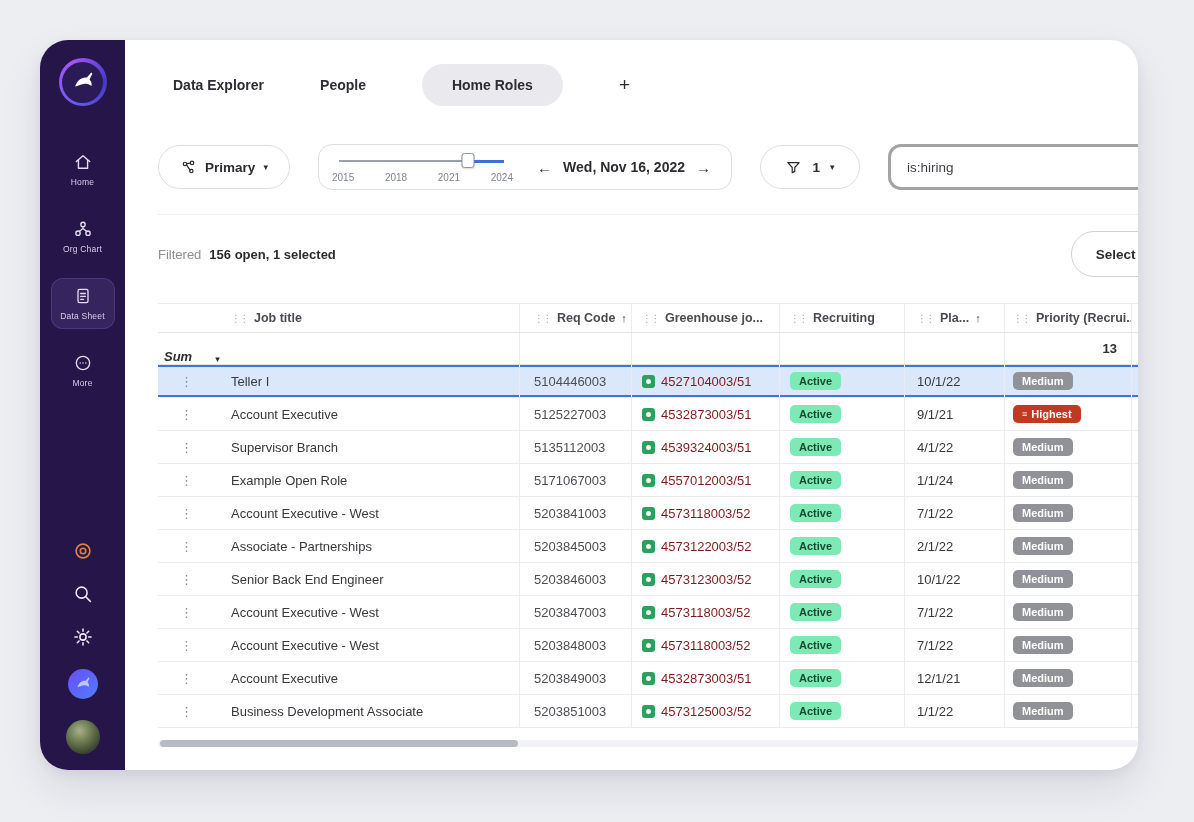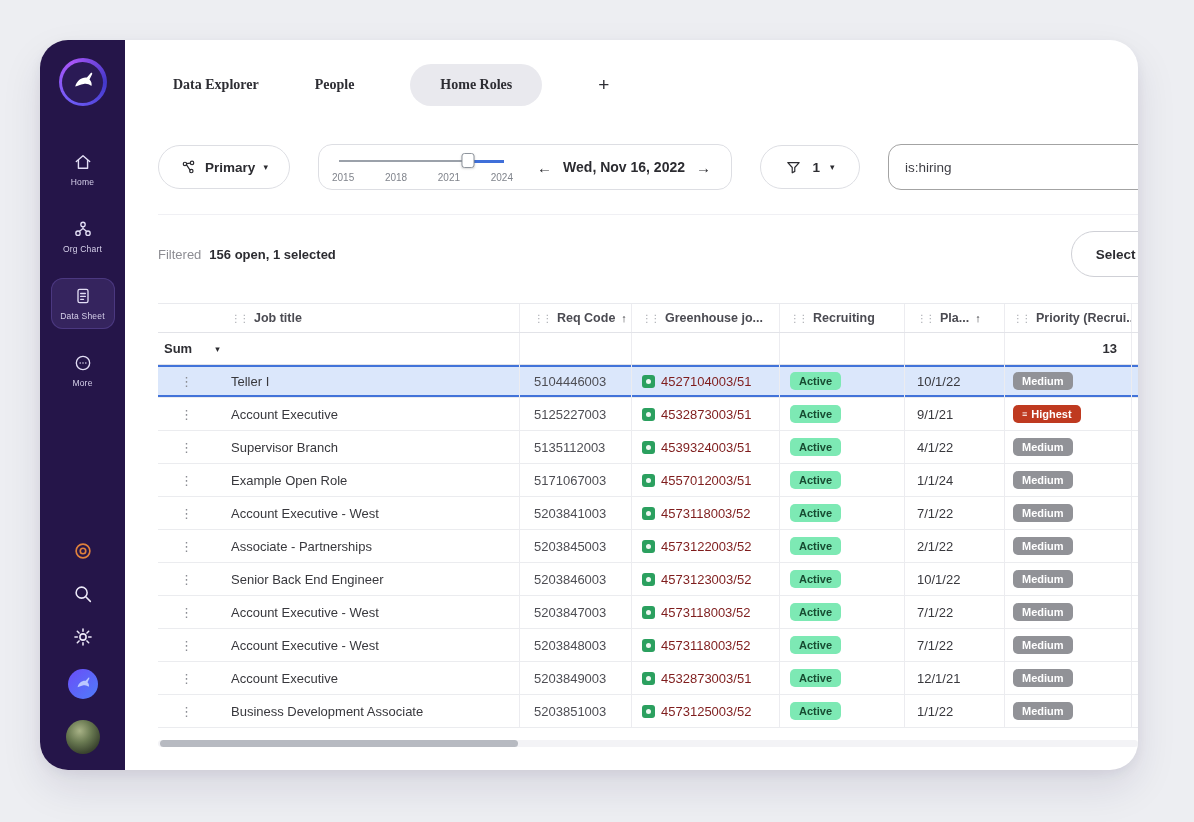--- a/index.html
+++ b/index.html
@@ -40,21 +40,21 @@
   .app-badge { width: 30px; height: 30px; border-radius: 50%;
     background: linear-gradient(135deg,#6a4df8,#4f7df9);
     display: flex; align-items: center; justify-content: center; }
   .avatar { width: 34px; height: 34px; border-radius: 50%;
     background: radial-gradient(circle at 40% 32%, #a8b286 0%, #6a7a52 38%, #3c4630 72%, #23281c 100%); }
 
   
   .main { flex: 1; min-width: 0; display: flex; flex-direction: column; padding-left: 33px; }
 
   .tabs-row { margin-top: 22px; height: 46px; display: flex; align-items: center; gap: 56px; padding-left: 15px; }
-  .tab { font-size: 14px; font-weight: 700; color: #2d2d33; cursor: pointer; white-space: nowrap; font-family: Liberation Serif, serif; }
+  .tab { font-size: 14px; font-weight: 700; color: #2d2d33; cursor: pointer; white-space: nowrap; }
   .tab.active { background: #e9e9ee; border-radius: 23px; padding: 13px 30px; }
   .add-tab { font-size: 19px; font-weight: 400; color: #2d2d33; cursor: pointer; }
 
   .toolbar-section { margin-top: 36px; padding-bottom: 24px; border-bottom: 1px solid #f0f0f4; }
   .toolbar { display: flex; align-items: center; gap: 28px; height: 46px; }
   .pill { height: 44px; border: 1px solid #dddee3; border-radius: 22px; background: #fff;
     display: flex; align-items: center; cursor: pointer; }
   .primary-pill { width: 132px; justify-content: center; gap: 8px; }
   .pill-label { font-size: 13.5px; font-weight: 700; color: #2c2c31; }
   .caret { font-size: 9px; color: #2c2c31; }
@@ -65,21 +65,21 @@
   .slider-fill { position: absolute; left: 78%; right: 0; top: 8.5px; height: 3px; background: #3f6fd9; }
   .slider-handle { position: absolute; left: 78%; top: 2px; transform: translateX(-50%);
     width: 13px; height: 15px; background: #fff; border: 1.5px solid #8f959d; border-radius: 3px;
     box-shadow: 0 1px 2px rgba(0,0,0,.15); cursor: grab; }
   .slider-ticks { position: absolute; left: -7px; right: -9px; bottom: 0; display: flex;
     justify-content: space-between; font-size: 10px; color: #80848c; }
   .date-nav { display: flex; align-items: center; gap: 11px; }
   .date-arrow { font-size: 15px; color: #2c2c31; cursor: pointer; }
   .date-label { font-size: 14px; font-weight: 700; color: #2c2c31; white-space: nowrap; cursor: pointer; }
   .filter-pill { width: 100px; justify-content: center; gap: 10px; }
-  .search-box { flex: 1; height: 46px; border: 1px solid #a3a3a3; border-radius: 13px;
+  .search-box { flex: 1; height: 46px; border: 3px solid #a3a3a3; border-radius: 13px;
     margin-right: -26px; display: flex; align-items: center; padding: 0 16px; }
   .search-box input { border: none; outline: none; width: 100%; font-size: 13.5px;
     color: #3f3f45; background: transparent; font-family: inherit; }
 
   .meta-row { margin-top: 16px; height: 46px; display: flex; align-items: center; justify-content: space-between; gap: 45px; }
   .filtered-text { font-size: 13px; }
   .filtered-label { color: #8d8d93; margin-right: 8px; }
   .filtered-value { color: #2c2c31; font-weight: 700; }
   .select-btn { height: 46px; border: 1px solid #cfd0d6; border-radius: 23px; background: #fff;
     padding: 0 44px 0 24px; margin-right: -62px; font-size: 13.5px; font-weight: 700;
@@ -99,22 +99,22 @@
   .c-handle { width: 57px; display: flex; justify-content: center; }
   .c-job { width: 305px; padding-left: 16px; }
   .c-req { width: 112px; padding-left: 14px; }
   .c-gh { width: 148px; padding-left: 10px; display: flex; align-items: center; gap: 6px;
     white-space: nowrap; overflow: hidden; }
   .c-rec { width: 125px; padding-left: 10px; }
   .c-pla { width: 100px; padding-left: 12px; }
   .c-pri { width: 127px; padding-left: 8px; }
   .c-stub { width: 56px; padding-left: 12px; }
   .sumrow { height: 32px; border-bottom: 1px solid #e2e3e8; }
-  .sum-cell { width: 362px; height: 100%; display: flex; align-items: center; gap: 23px;
-    padding-left: 6px; font-size: 13px; font-weight: 700; color: #2e2e33; cursor: pointer; }
+  .sum-cell { width: 362px; height: 100%; display: flex; align-items: flex-end; gap: 23px;
+    padding-left: 6px; font-size: 13px; font-weight: 700; color: #2e2e33; cursor: pointer; font-style: italic; }
   .sum-value { font-size: 13px; font-weight: 700; color: #2e2e33; text-align: right;
     padding-right: 14px; padding-left: 0; display: block; }
   .cellfill { height: 100%; }
   .trow { height: 33px; border-bottom: 1px solid #ebecef; font-size: 13px; color: #38383d; cursor: pointer; }
   .trow.selected { background: #dbe7fb; box-shadow: inset 0 2px 0 #4273d9, inset 0 -2px 0 #4273d9; }
   .dots { color: #8b8d93; font-size: 13px; cursor: grab; }
   .cell { height: 100%; display: flex; align-items: center; white-space: nowrap; overflow: hidden; }
   .req-text { color: #4e4e54; }
   .gh-icon { width: 13px; height: 13px; border-radius: 3px; background: #2ba05f; flex-shrink: 0; position: relative; }
   .gh-icon::after { content: ""; position: absolute; left: 4px; top: 4px; width: 5px; height: 5px;

